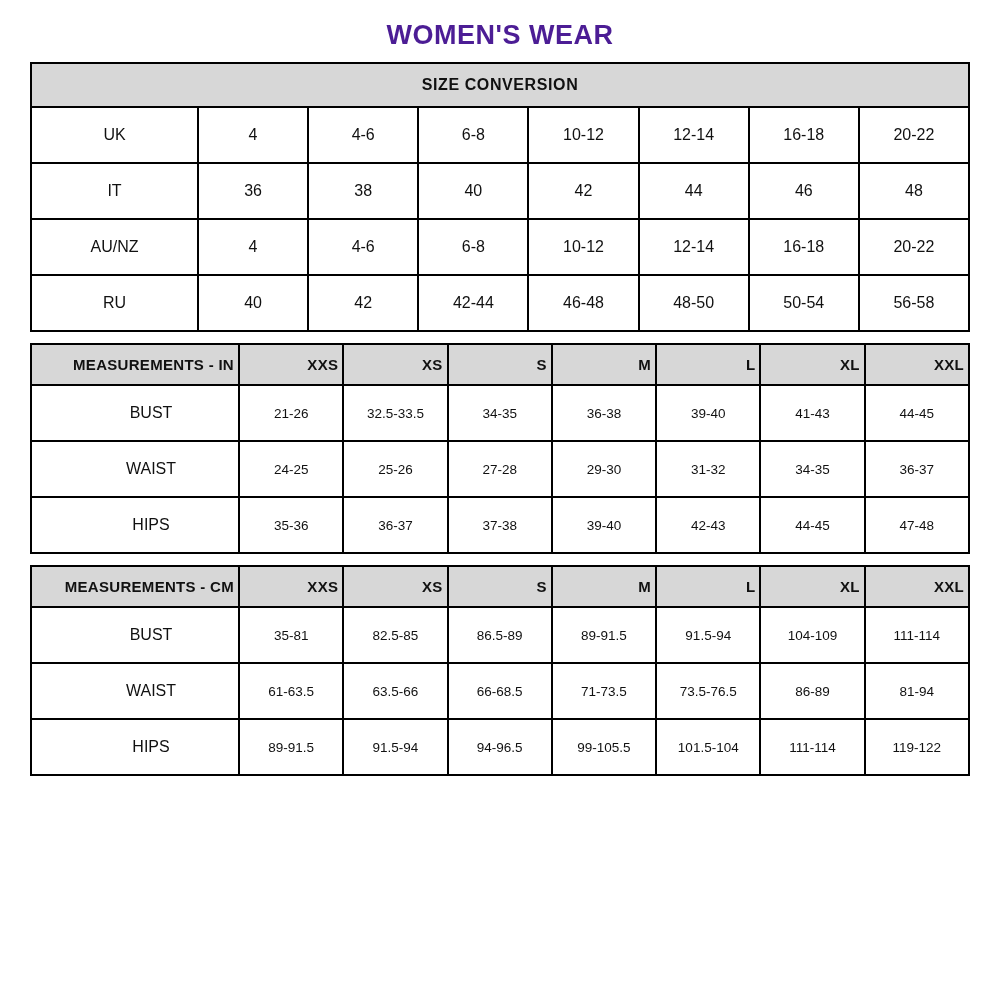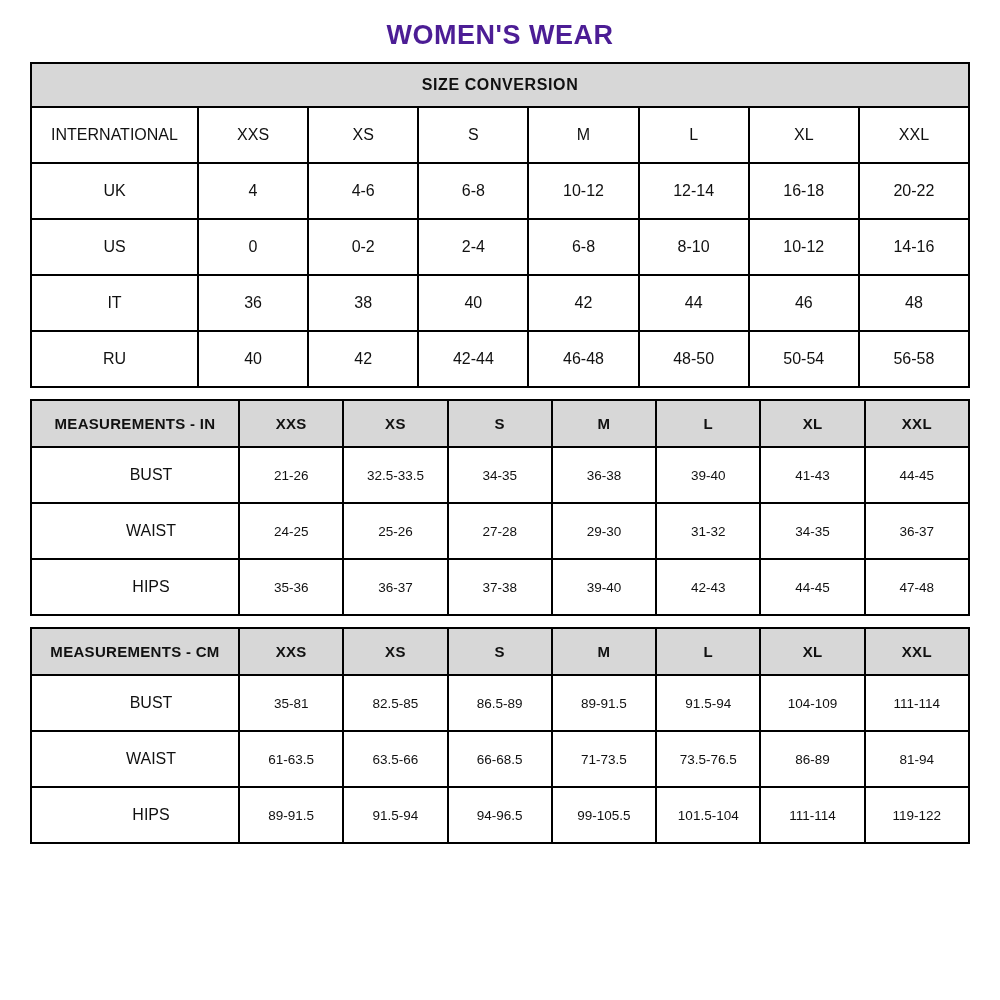--- a/index.html
+++ b/index.html
@@ -41,82 +41,73 @@
     background: #d7d7d7;
     font-weight: 700;
     font-size: 16px;
     letter-spacing: 0.6px;
   }
   
   .tm col.label-col { width: 208px; }
   .tm td { height: 56px; font-size: 13.5px; }
   .tm td.rowlabel { font-size: 16px; padding-left: 36px; }
   .tm tr.head td {
-    height: 47px;
+    height: 41px;
     background: #d7d7d7;
     font-weight: 700;
     font-size: 15px;
     letter-spacing: 0.3px;
+    text-align: right;
   }
 </style>
 </head>
 <body>
 
 <div class="page">
 
   <h1 class="title">WOMEN'S WEAR</h1>
 
   <table class="tbl t1">
     <colgroup>
         <col class="label-col">
         <col span="7">
       </colgroup>
     <tbody>
       <tr>
         <td colspan="8" class="banner">SIZE CONVERSION</td>
-      </tr>
-      <tr>
-        <td>INTERNATIONAL</td>
-        <td>XXS</td>
-        <td>XS</td>
-        <td>S</td>
-        <td>M</td>
-        <td>L</td>
-        <td>XL</td>
-        <td>XXL</td>
       </tr>
       <tr>
         <td>UK</td>
         <td>4</td>
         <td>4-6</td>
         <td>6-8</td>
         <td>10-12</td>
         <td>12-14</td>
         <td>16-18</td>
         <td>20-22</td>
       </tr>
       <tr>
-        <td>US</td>
-        <td>0</td>
-        <td>0-2</td>
-        <td>2-4</td>
-        <td>6-8</td>
-        <td>8-10</td>
-        <td>10-12</td>
-        <td>14-16</td>
-      </tr>
-      <tr>
         <td>IT</td>
         <td>36</td>
         <td>38</td>
         <td>40</td>
         <td>42</td>
         <td>44</td>
         <td>46</td>
         <td>48</td>
+      </tr>
+      <tr>
+        <td>AU/NZ</td>
+        <td>4</td>
+        <td>4-6</td>
+        <td>6-8</td>
+        <td>10-12</td>
+        <td>12-14</td>
+        <td>16-18</td>
+        <td>20-22</td>
       </tr>
       <tr>
         <td>RU</td>
         <td>40</td>
         <td>42</td>
         <td>42-44</td>
         <td>46-48</td>
         <td>48-50</td>
         <td>50-54</td>
         <td>56-58</td>

